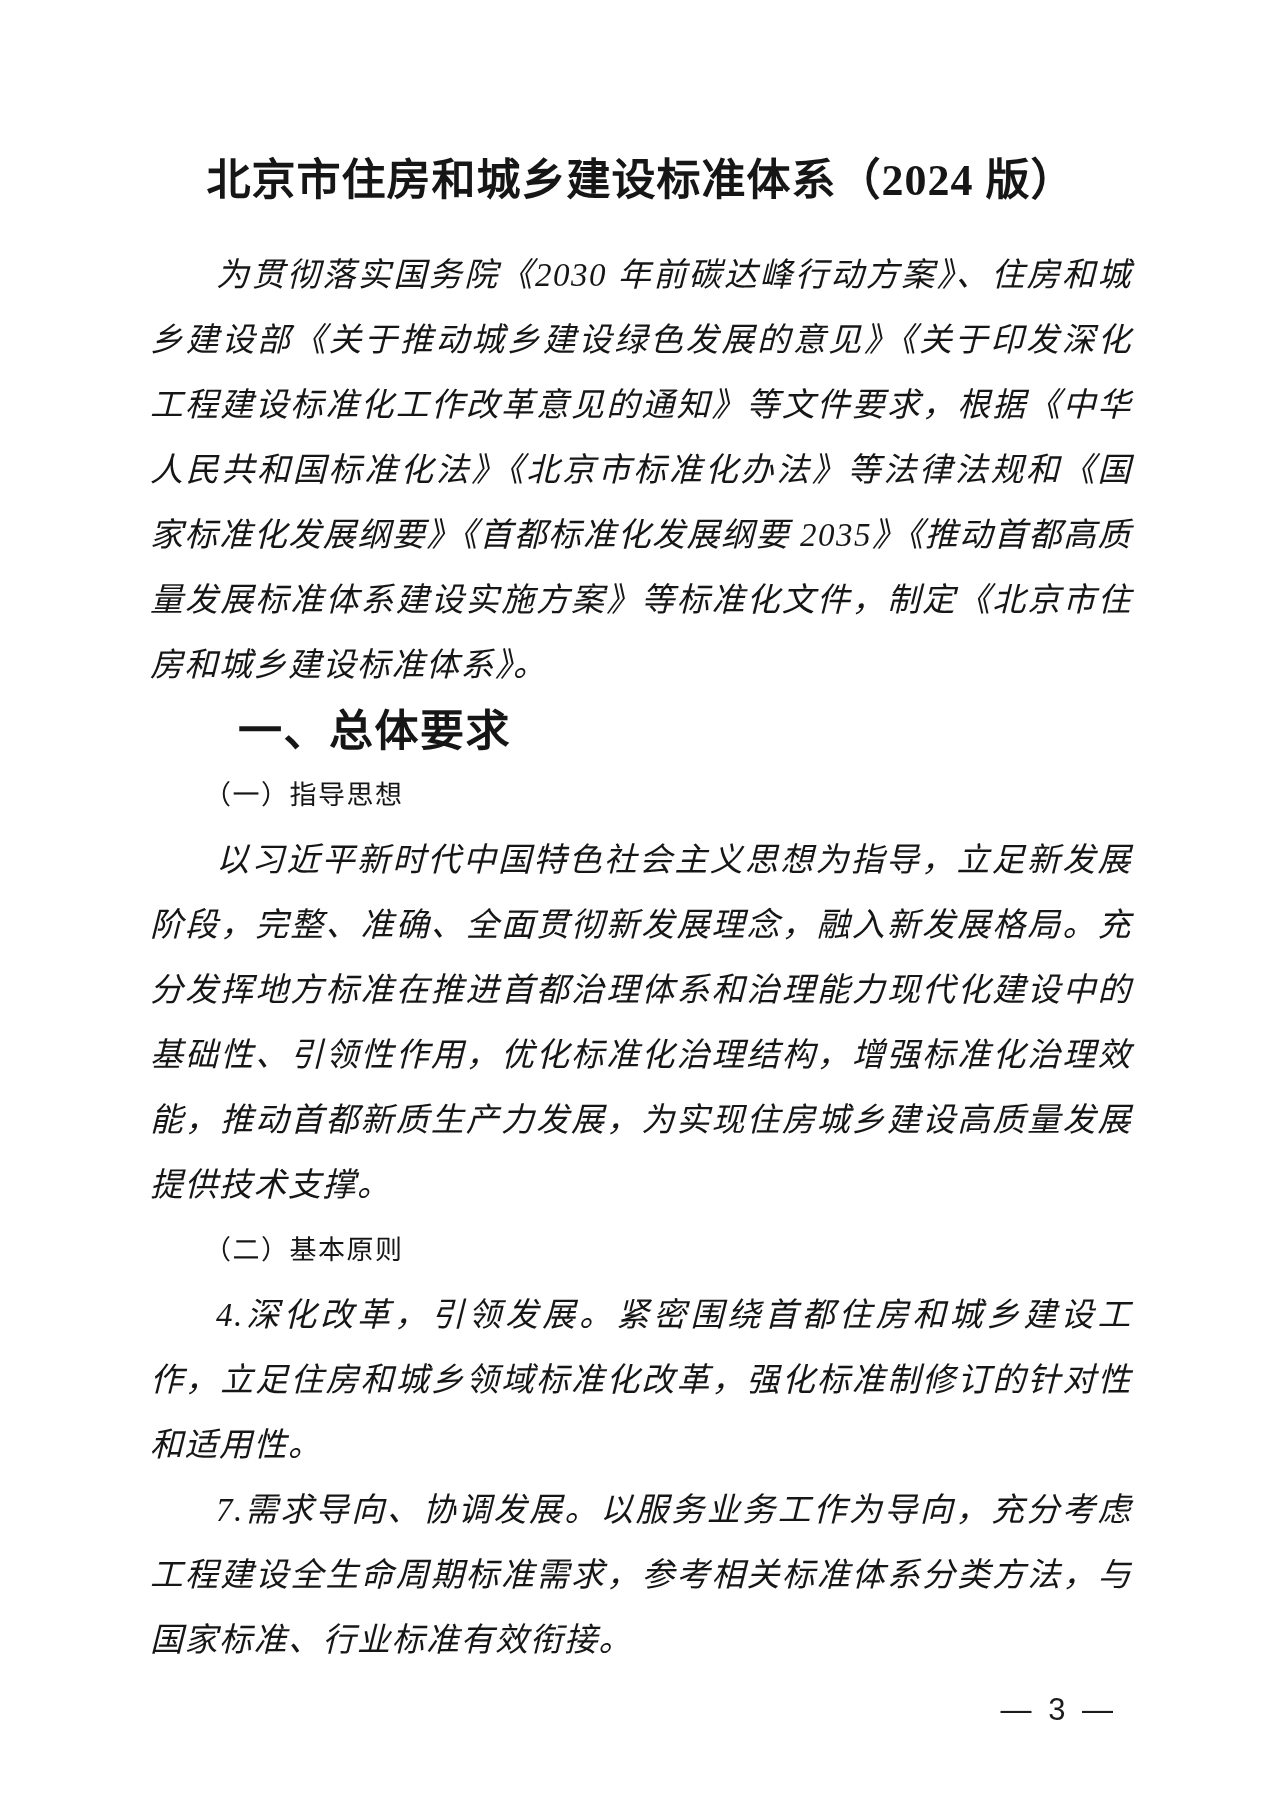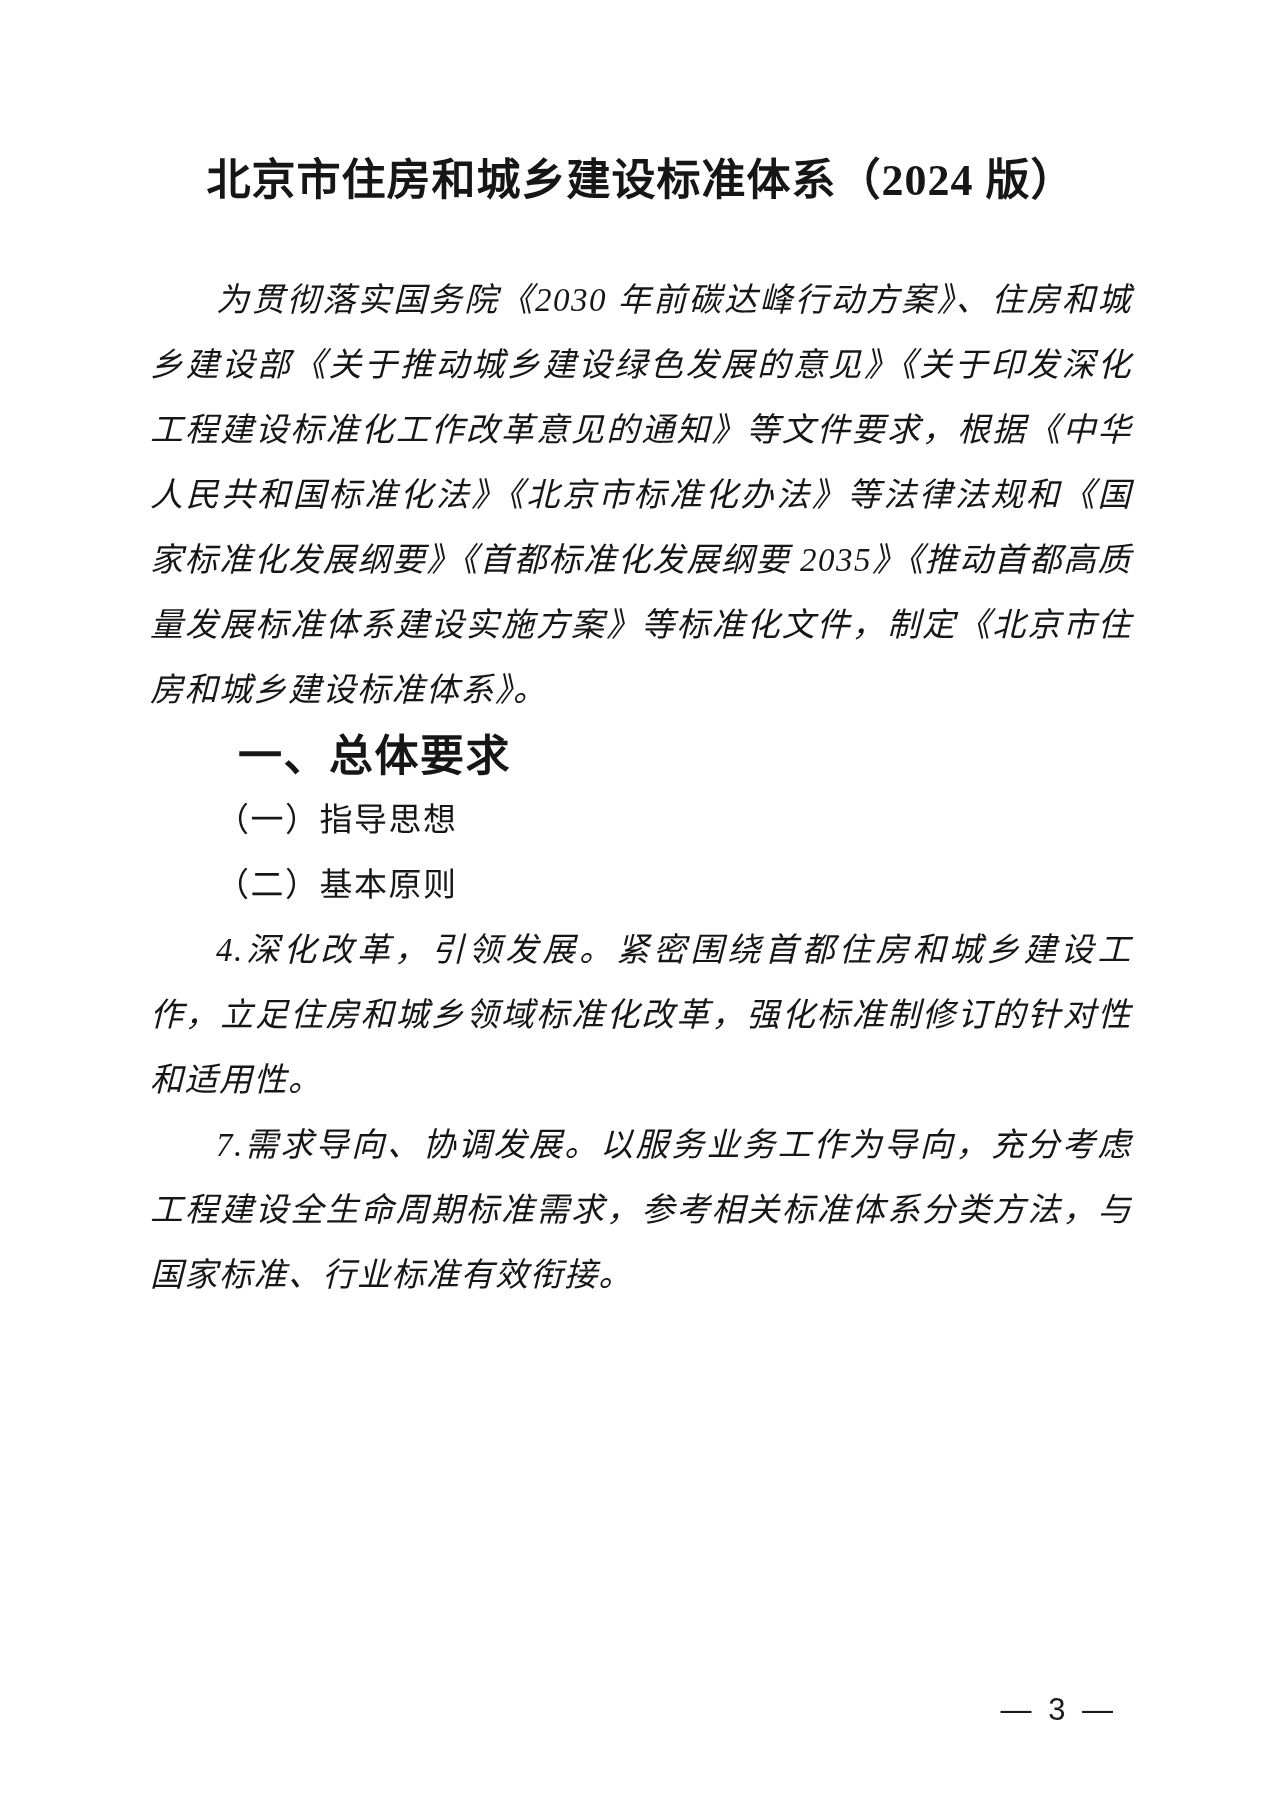--- a/index.html
+++ b/index.html
@@ -20,21 +20,21 @@
     overflow: hidden;
   }
 
   .doc-title {
     font-family: "Liberation Serif", "DejaVu Serif", serif;
     font-size: 44px;
     font-weight: bold;
     text-align: center;
     letter-spacing: 1px;
     line-height: 62px;
-    margin-bottom: 56px;
+    margin-bottom: 31px;
     white-space: nowrap;
   }
 
   .body-text {
     font-size: 33px;
     line-height: 65px;
     text-align: justify;
     letter-spacing: 1.5px;
   }
 
@@ -46,21 +46,21 @@
 
   .heading-level-1 {
     font-family: "Liberation Sans", "DejaVu Sans", sans-serif;
     font-size: 44px;
     font-weight: bold;
     text-indent: 2em;
     line-height: 65px;
   }
 
   .heading-level-2 {
-    font-size: 33px;
+    font-size: 27px;
     font-weight: normal;
     text-indent: 2em;
     line-height: 65px;
   }
 
   .page-footer {
     position: absolute;
     top: 1692px;
     right: 163px;
     font-family: "Liberation Sans", "DejaVu Sans", sans-serif;
@@ -77,20 +77,21 @@
   <h1 class="doc-title">北京市住房和城乡建设标准体系（2024 版）</h1>
 
   <div class="body-text">
 
     <p class="para">为贯彻落实国务院《2030 年前碳达峰行动方案》、住房和城乡建设部《关于推动城乡建设绿色发展的意见》《关于印发深化工程建设标准化工作改革意见的通知》等文件要求，根据《中华人民共和国标准化法》《北京市标准化办法》等法律法规和《国家标准化发展纲要》《首都标准化发展纲要 2035》《推动首都高质量发展标准体系建设实施方案》等标准化文件，制定《北京市住房和城乡建设标准体系》。</p>
 
     <h2 class="heading-level-1">一、总体要求</h2>
 
     <h3 class="heading-level-2">（一）指导思想</h3>
 
+    <p class="para">以习近平新时代中国特色社会主义思想为指导，立足新发展阶段，完整、准确、全面贯彻新发展理念，融入新发展格局。充分发挥地方标准在推进首都治理体系和治理能力现代化建设中的基础性、引领性作用，优化标准化治理结构，增强标准化治理效能，推动首都新质生产力发展，为实现住房城乡建设高质量发展提供技术支撑。</p>
 
     <h3 class="heading-level-2">（二）基本原则</h3>
 
     <p class="para">4.深化改革，引领发展。紧密围绕首都住房和城乡建设工作，立足住房和城乡领域标准化改革，强化标准制修订的针对性和适用性。</p>
 
     <p class="para">7.需求导向、协调发展。以服务业务工作为导向，充分考虑工程建设全生命周期标准需求，参考相关标准体系分类方法，与国家标准、行业标准有效衔接。</p>
 
   </div>
 
   <div class="page-footer">— 3 —</div>

